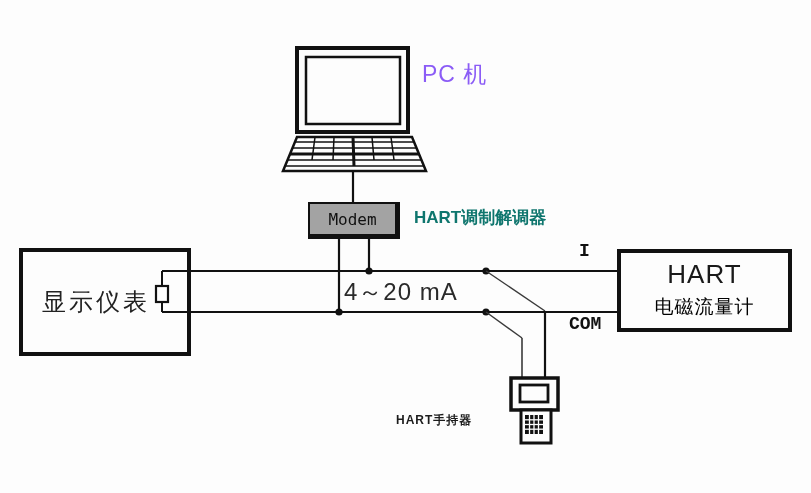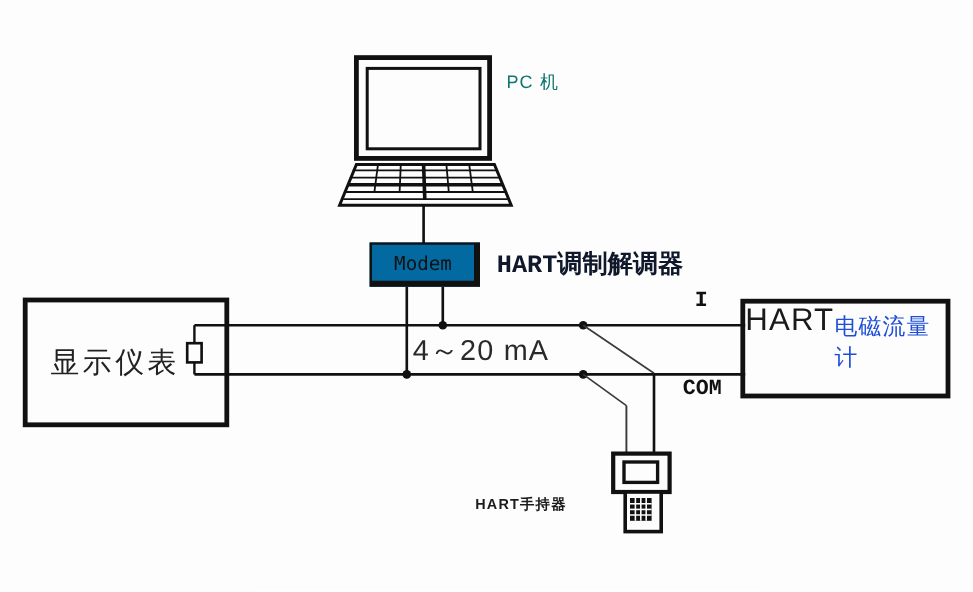--- a/index.html
+++ b/index.html
@@ -12,33 +12,33 @@
   .box{position:absolute;background:#fdfdfd;border:4px solid #111;}
   .display-box{
     left:19px;top:248px;width:172px;height:108px;
     display:flex;align-items:center;
   }
   .display-box .lbl{
     padding-left:19px;font-size:24px;letter-spacing:3px;color:#222;
   }
   .flowmeter-box{
     left:617px;top:249px;width:175px;height:83px;
-    display:flex;flex-direction:row;justify-content:center;
+    display:flex;flex-direction:column;align-items:center;justify-content:center;
   }
   .flowmeter-box .title{font-size:26px;letter-spacing:1px;color:#1a1a1a;line-height:1.05;}
-  .flowmeter-box .subtitle{font-size:19px;letter-spacing:1px;color:#1d4ed8;margin-top:6px;}
+  .flowmeter-box .subtitle{font-size:19px;letter-spacing:1px;color:#000000;margin-top:6px;}
   .modem-box{
-    position:absolute;left:308px;top:202px;width:92px;height:37px;background:#0369a1;
+    position:absolute;left:308px;top:202px;width:92px;height:37px;background:#a3a3a3;
     border:2px solid #111;border-right-width:5px;border-bottom-width:5px;
     display:flex;align-items:center;justify-content:center;
   }
   .modem-box .lbl{font-family:"DejaVu Sans Mono","Liberation Mono",monospace;font-size:16px;color:#111;}
   .cap{position:absolute;white-space:nowrap;}
-  .pc-label{left:422px;top:59px;font-size:15px;color:#0f766e;letter-spacing:1px;}
-  .modem-caption{left:414px;top:206px;font-size:21px;font-weight:600;color:#0f172a;font-family:Liberation Mono, monospace;}
+  .pc-label{left:422px;top:59px;font-size:23px;color:#8b5cf6;letter-spacing:1px;}
+  .modem-caption{left:414px;top:206px;font-size:17px;font-weight:600;color:#0f766e;}
   .signal-label{left:344px;top:276px;font-size:24px;color:#2a2a2a;letter-spacing:1px;}
   .wire-label{font-family:"Liberation Mono","DejaVu Sans Mono",monospace;font-weight:bold;color:#111;font-size:18px;}
   .i-label{left:579px;top:241px;}
   .com-label{left:569px;top:314px;}
   .handheld-caption{left:396px;top:412px;font-size:12px;font-weight:600;color:#1c1c1c;letter-spacing:1px;}
 </style>
 </head>
 <body>
 
 <div class="stage">

